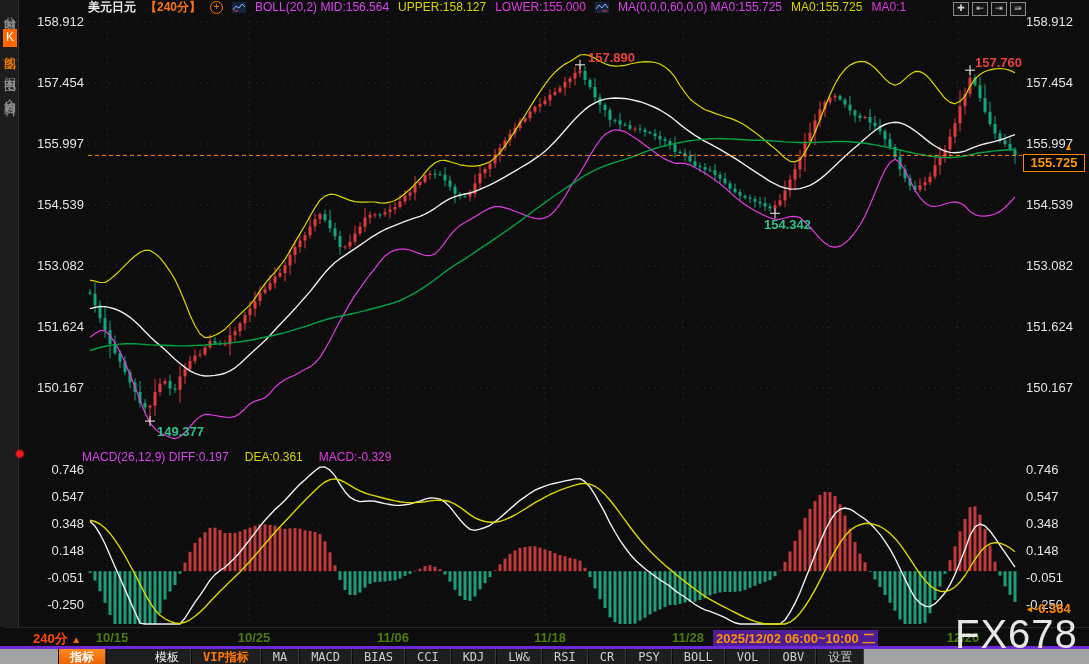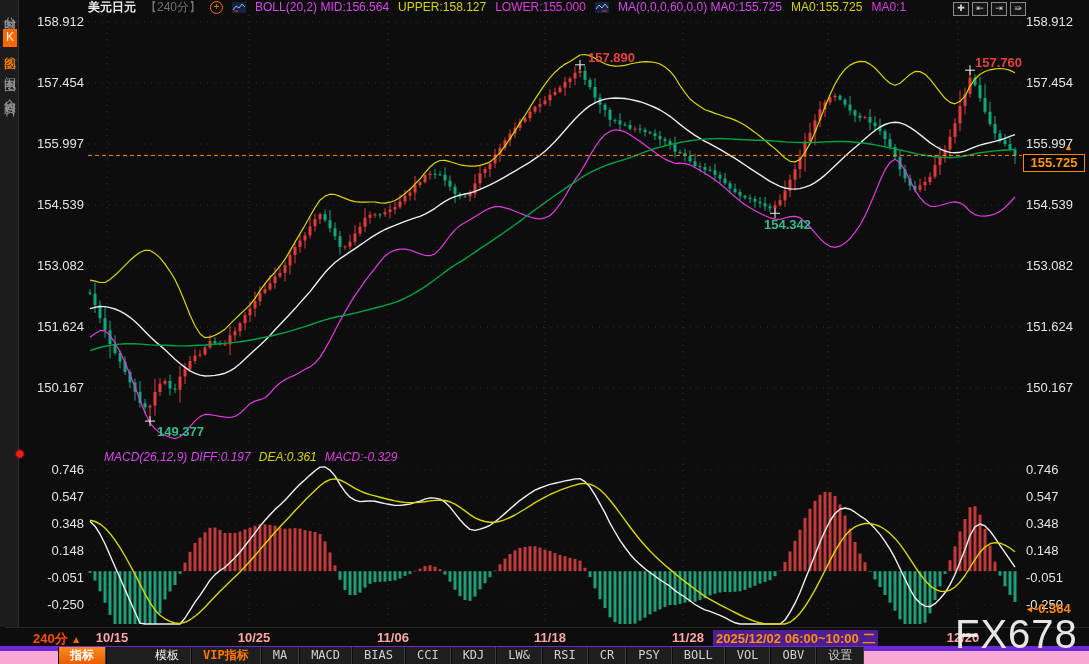--- a/index.html
+++ b/index.html
@@ -8,53 +8,53 @@
   
   #sidebar{position:absolute;left:0;top:0;width:18px;height:627px;background:#1c1c1c;border-right:1px solid #2e2e2e;}
   .side-item{writing-mode:vertical-rl;text-orientation:upright;font-size:12px;line-height:16px;
              color:#939393;margin:7px 0 7px 2px;letter-spacing:2px;cursor:pointer;border-bottom:1px solid #303030;padding-bottom:8px;}
   .side-item:last-child{border-bottom:none;}
   .side-item .head{background:#ff6600;color:#fff;padding:1px 0;}
   .side-item .rest{color:#ff8000;}
   
   #hdr{position:absolute;left:88px;top:0;height:15px;display:flex;align-items:center;gap:9px;
        font-size:12px;line-height:15px;white-space:nowrap;}
-  .tw{color:#d946ef;} .ty{color:#d6d600;} .tm{color:#e23ae2;} .tp{color:#737373;font-weight:400;}
+  .tw{color:#d946ef;} .ty{color:#d6d600;} .tm{color:#e23ae2;} .tp{color:#f97316;font-weight:700;}
   .sym{color:#eee;font-weight:700;}
   .plus-ic{display:inline-block;width:11px;height:11px;border:1px solid #ff7700;border-radius:50%;
            color:#ff7700;font-size:10px;line-height:10px;text-align:center;}
   .mini-chart{display:inline-block;width:14px;height:11px;vertical-align:middle;}
   #hdr-icons{position:absolute;left:953px;top:2px;display:flex;gap:3px;}
   .hicon{width:14px;height:12px;border:1px solid #8a8a8a;color:#cfcfcf;font-size:9px;line-height:11px;
          text-align:center;background:#151515;cursor:pointer;}
   
   .axis-label{position:absolute;font-weight:400;font-size:13px;color:#e4e4e4;white-space:nowrap;}
   .axis-label.al-left{left:24px;width:60px;text-align:right;}
   .axis-label.al-right{left:1026px;text-align:left;}
   
   .ann{position:absolute;font-weight:700;font-size:13px;white-space:nowrap;}
   .ann-red{color:#e8413c;} .ann-green{color:#2fbf8f;}
   
   #price-tag{position:absolute;width:60px;height:16px;border:1px solid #ff8800;background:#050505;
              color:#ff9900;font-weight:700;font-size:13px;line-height:16px;text-align:center;}
   #price-marker{position:absolute;color:#ff8800;font-size:9px;line-height:9px;}
   
-  #macd-hdr{position:absolute;left:104px;top:450px;font-size:12px;display:flex;gap:8px;white-space:nowrap;font-style:italic;}
+  #macd-hdr{position:absolute;left:82px;top:450px;font-size:12px;display:flex;gap:16px;white-space:nowrap;}
   #macd-tag{position:absolute;color:#ff8800;font-weight:700;font-size:13px;white-space:nowrap;}
   #macd-tag .arrow{font-size:9px;vertical-align:1px;}
   #alert-icon{position:absolute;left:14px;top:447px;color:#ff1a1a;font-size:14px;line-height:14px;}
   
   #timeline{position:absolute;left:5px;top:627px;width:1089px;height:19px;background:#0d0d0d;border-top:1px solid #262626;}
   #period-btn{position:absolute;left:28px;top:2px;color:#ff4a00;font-weight:700;font-size:13px;cursor:pointer;}
   #period-btn .tri{color:#ff6a00;font-size:10px;}
-  .date-label{position:absolute;top:2px;font-weight:700;font-size:13px;color:#fca5a5;transform:translateX(-50%);white-space:nowrap;}
+  .date-label{position:absolute;top:2px;font-weight:700;font-size:13px;color:#4d7c0f;transform:translateX(-50%);white-space:nowrap;}
   .date-label.dl-orange{color:#ff9100;transform:none;background:#4c1d95;padding:0 3px;}
   
-  #toolbar{position:absolute;left:0;top:646px;width:1089px;height:18px;background:#f9a8d4;border-top:5px solid #6d28d9;
-           display:flex;align-items:flex-end;padding-left:58px;box-sizing:border-box;
+  #toolbar{position:absolute;left:0;top:646px;width:1089px;height:18px;background:#a3a3a3;border-top:3px solid #6d28d9;
+           display:flex;align-items:flex-start;padding-left:58px;box-sizing:border-box;
            font-family:"DejaVu Sans Mono","Liberation Sans",sans-serif;font-size:12px;}
   .tb-item{padding:0 11px;line-height:17px;color:#cfcfcf;background:#1e1e1e;border-right:1px solid #3d3d3d;
            border-left:1px solid #0a0a0a;cursor:pointer;white-space:nowrap;}
   .tb-item.tb-active{background:linear-gradient(#ff8a1e,#e85d00);color:#fff;font-weight:700;}
   .tb-item.tb-vip{color:#ff7700;font-weight:700;}
   .tb-item.tb-template{color:#f2f2f2;padding-left:48px;}
   
   #watermark{position:absolute;left:955px;top:612px;font-size:40px;letter-spacing:1px;color:#f2f2f2;
              opacity:.95;font-weight:400;z-index:30;pointer-events:none;}
   #chart-svg{position:absolute;left:0;top:0;}

